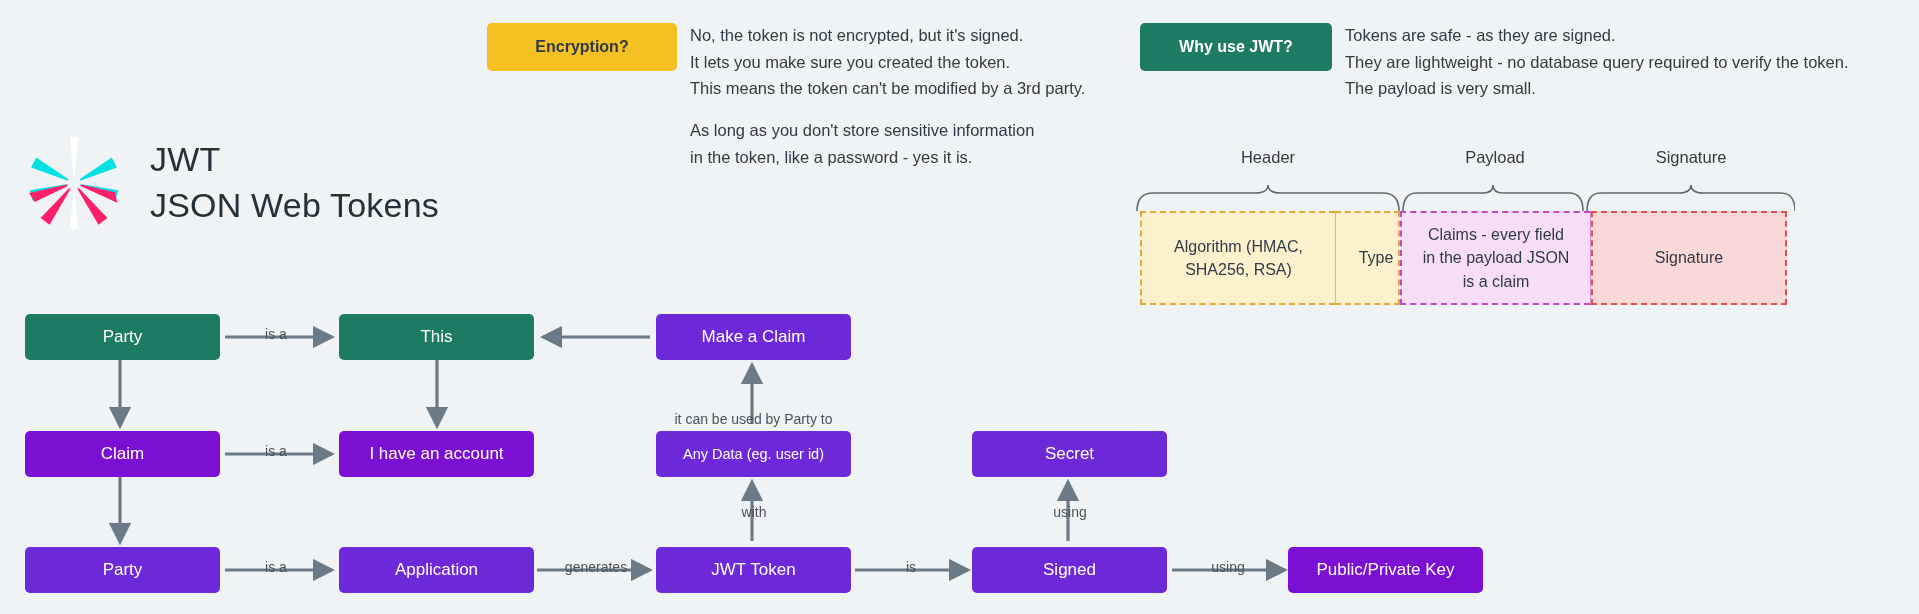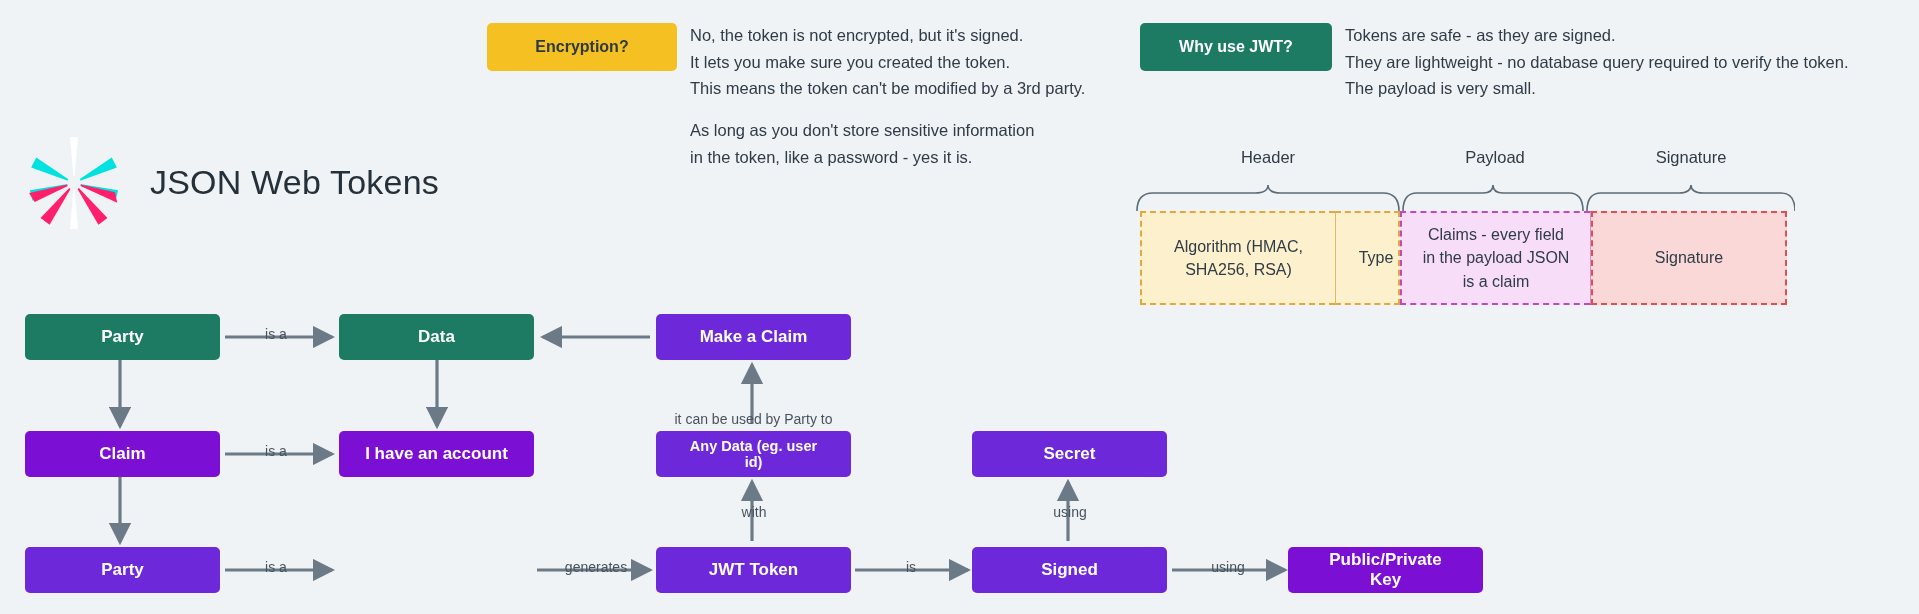--- a/index.html
+++ b/index.html
@@ -101,21 +101,21 @@
     background: #fbd8d8;
     border: 2px dashed #e05050;
   }
 
   
   .node {
     box-sizing: border-box;
     border-radius: 5px;
     display: flex; align-items: center; justify-content: center;
     text-align: center;
-    font-weight: 700;
+    font-weight: 400;
     color: #ffffff;
     font-size: 17px;
     padding: 0 24px;
   }
   .node.small { font-size: 14.5px; }
   .node.teal  { background: #1d7a63; }
   .node.purple{ background: #7b0fd4; }
   .node.slate { background: #6d28d9; }
 
   .edge-label {
@@ -185,20 +185,21 @@
           <polygon points="50,50 90,30 94,40" fill="#00e1e1" transform="rotate(36 50 50)"></polygon>
           <polygon points="50,50 8,62 4,52" fill="#ff1f6b" transform="rotate(-10 50 50)"></polygon>
           <polygon points="50,50 92,52 96,62" fill="#ff1f6b" transform="rotate(10 50 50)"></polygon>
           <polygon points="50,50 20,88 12,80" fill="#ff1f6b" transform="rotate(-8 50 50)"></polygon>
           <polygon points="50,50 80,88 88,80" fill="#ff1f6b" transform="rotate(8 50 50)"></polygon>
           <circle cx="50" cy="50" r="7" fill="#f0f3f5"></circle>
         </g>
       </svg>
     </div>
     <div>
+      <div class="logo-title">JWT</div>
       <div class="logo-title">JSON Web Tokens</div>
     </div>
   </div>
 
   <div class="abs pill yellow" style="left:487px; top:23px; width:190px; height:48px;">Encryption?</div>
   <div class="abs callout-text" style="left:690px; top:22px; width:460px;">No, the token is not encrypted, but it's signed.
 It lets you make sure you created the token.
 This means the token can't be modified by a 3rd party.</div>
 
   <div class="abs pill green" style="left:1140px; top:23px; width:192px; height:48px;">Why use JWT?</div>
@@ -224,29 +225,30 @@
   <div class="abs token-seg seg-header" style="left:1140px; top:211px; width:195px; height:94px;">Algorithm (HMAC,
 SHA256, RSA)</div>
   <div class="abs token-seg seg-type" style="left:1335px; top:211px; width:65px; height:94px;padding-left:18px;">Type</div>
   <div class="abs token-seg seg-payload" style="left:1400px; top:211px; width:190px; height:94px;">Claims - every field
 in the payload JSON
 is a claim</div>
   <div class="abs token-seg seg-payload-gap" style="left:1590px; top:211px; width:3px; height:94px;"></div>
   <div class="abs token-seg seg-signature" style="left:1591px; top:211px; width:196px; height:94px;">Signature</div>
 
   <div class="abs node teal" style="left:25px; top:314px; width:195px; height:46px;">Party</div>
-  <div class="abs node teal" style="left:339px; top:314px; width:195px; height:46px;">Data</div>
+  <div class="abs node teal" style="left:339px; top:314px; width:195px; height:46px;">This</div>
   <div class="abs node slate" style="left:656px; top:314px; width:195px; height:46px;">Make a Claim</div>
 
   <div class="abs node purple" style="left:25px; top:431px; width:195px; height:46px;">Claim</div>
   <div class="abs node purple" style="left:339px; top:431px; width:195px; height:46px;">I have an account</div>
   <div class="abs node slate small" style="left:656px; top:431px; width:195px; height:46px;">Any Data (eg. user id)</div>
   <div class="abs node slate" style="left:972px; top:431px; width:195px; height:46px;">Secret</div>
 
   <div class="abs node slate" style="left:25px; top:547px; width:195px; height:46px;">Party</div>
+  <div class="abs node slate" style="left:339px; top:547px; width:195px; height:46px;">Application</div>
   <div class="abs node slate" style="left:656px; top:547px; width:195px; height:46px;">JWT Token</div>
   <div class="abs node slate" style="left:972px; top:547px; width:195px; height:46px;">Signed</div>
   <div class="abs node purple" style="left:1288px; top:547px; width:195px; height:46px;">Public/Private Key</div>
 
   <div class="abs edge-label" style="left:236px; top:326px; width:80px;">is a</div>
   <div class="abs edge-label" style="left:236px; top:443px; width:80px;">is a</div>
   <div class="abs edge-label" style="left:236px; top:559px; width:80px;">is a</div>
   <div class="abs edge-label" style="left:656px; top:387px; width:195px;margin-top:24px;">it can be used by Party to</div>
   <div class="abs edge-label" style="left:704px; top:504px; width:100px;">with</div>
   <div class="abs edge-label" style="left:546px; top:559px; width:100px;">generates</div>

